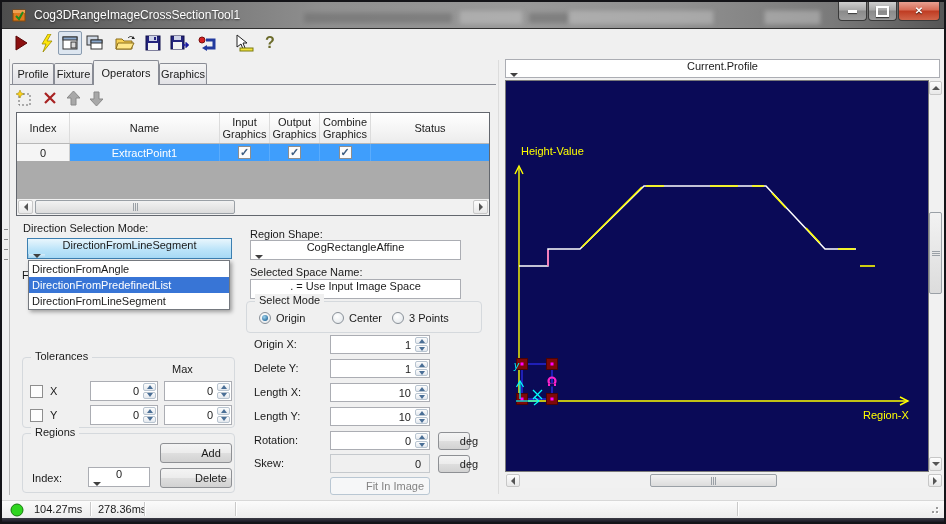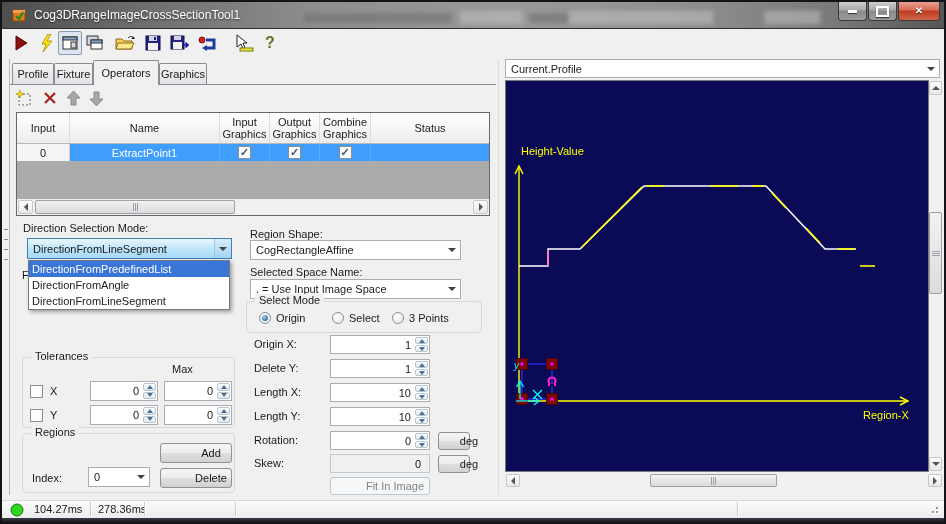--- a/index.html
+++ b/index.html
@@ -55,21 +55,21 @@
   .sc-thumb{position:absolute;background:linear-gradient(#f2f2f2,#dcdcdc);border:1px solid #9aa0a6;border-radius:2px;box-sizing:border-box;
       display:flex;align-items:center;justify-content:center;gap:1px;}
   .gripline-v{width:1px;height:8px;background:#9aa0a6;display:inline-block;}
   .gripline-h{height:1px;width:8px;background:#9aa0a6;display:block;margin:1px 0;}
   .tri{width:0;height:0;display:inline-block;}
   .tri.l{border-top:4px solid transparent;border-bottom:4px solid transparent;border-right:4px solid #555;}
   .tri.r{border-top:4px solid transparent;border-bottom:4px solid transparent;border-left:4px solid #555;}
   .tri.u{border-left:4px solid transparent;border-right:4px solid transparent;border-bottom:4px solid #555;}
   .tri.d{border-left:4px solid transparent;border-right:4px solid transparent;border-top:4px solid #555;}
   
-  .combo{position:absolute;background:#fff;border:1px solid #abadb3;box-sizing:border-box;display:flex;align-items:center;}
+  .combo{position:absolute;background:#fff;border:1px solid #abadb3;box-sizing:border-box;display:flex;align-items:center;flex-direction:column;}
   .combo .ctext{flex:1;padding:0 5px;white-space:nowrap;overflow:hidden;}
   .combo .carr{width:16px;align-self:stretch;display:flex;align-items:center;justify-content:center;}
   .combo.hot{border:1px solid #3c7fb1;background:linear-gradient(#e9f6fd,#bce4f9 55%,#a7d9f5);}
   .combo.hot .carr{background:linear-gradient(#d7edfb,#a0d4f0);border-left:1px solid #9cc7e0;}
   .dd{width:0;height:0;border-left:4px solid transparent;border-right:4px solid transparent;border-top:4px solid #404040;}
   .popup{position:absolute;background:#fff;border:1px solid #75797f;box-shadow:2px 2px 4px rgba(0,0,0,.35);z-index:30;box-sizing:border-box;}
   .popup .pi{height:16px;display:flex;align-items:center;padding:0 3px;white-space:nowrap;}
   .popup .pi.hl{background:#3875d6;color:#fff;}
   
   .group{position:absolute;border:1px solid #d5d9dd;border-radius:4px;box-sizing:border-box;}
@@ -239,21 +239,21 @@
       </svg>
   </div>
   <div class="mini-tb" style="left:84px;">
     <svg width="13" height="15">
         <polygon points="6.5,15 13,8 9,8 9,1 4,1 4,8 0,8" fill="#a8a8a8" stroke="#8a8a8a"></polygon>
       </svg>
   </div>
 
   <div class="abs optable">
     <div class="hdr">
-      <div class="hc" style="width:53px;">Input</div>
+      <div class="hc" style="width:53px;">Index</div>
       <div class="hc" style="width:150px;">Name</div>
       <div class="hc" style="width:50px;">Input Graphics</div>
       <div class="hc" style="width:50px;">Output Graphics</div>
       <div class="hc" style="width:51px;">Combine Graphics</div>
       <div class="hc" style="width:118px;border-right:none;">Status</div>
     </div>
     <div class="row">
       <div class="rc idx" style="width:53px;">0</div>
       <div class="rc" style="width:150px;">ExtractPoint1</div>
       <div class="rc" style="width:50px;">
@@ -291,22 +291,22 @@
 
   <span class="abs lbl" style="left:21px;top:220px;">Direction Selection Mode:</span>
   <div class="combo hot" style="left:25px;top:236px;width:205px;height:21px;">
     <span class="ctext">DirectionFromLineSegment</span>
     <span class="carr">
         <span class="dd"></span>
       </span>
   </div>
   <span class="abs lbl" style="left:20px;top:267px;">F</span>
   <div class="popup" style="left:26px;top:258px;width:202px;">
+    <div class="pi">DirectionFromAngle</div>
     <div class="pi hl">DirectionFromPredefinedList</div>
-    <div class="pi">DirectionFromAngle</div>
     <div class="pi">DirectionFromLineSegment</div>
   </div>
 
   <div class="group" style="left:20px;top:355px;width:213px;height:71px;">
     <span class="gtitle">Tolerances</span>
   </div>
   <span class="abs lbl" style="left:95px;top:361px;margin-top:20px;">Min</span>
   <span class="abs lbl" style="left:170px;top:361px;">Max</span>
   <span class="tolcb abs" style="left:28px;top:383px;"></span>
   <span class="abs lbl" style="left:48px;top:383px;">X</span>
@@ -388,21 +388,21 @@
         <span class="dd"></span>
       </span>
   </div>
 
   <div class="group" style="left:244px;top:299px;width:236px;height:32px;">
     <span class="gtitle">Select Mode</span>
   </div>
   <span class="radio sel abs" style="left:257px;top:310px;"></span>
   <span class="abs lbl" style="left:274px;top:310px;">Origin</span>
   <span class="radio abs" style="left:330px;top:310px;"></span>
-  <span class="abs lbl" style="left:347px;top:310px;">Select</span>
+  <span class="abs lbl" style="left:347px;top:310px;">Center</span>
   <span class="radio abs" style="left:390px;top:310px;"></span>
   <span class="abs lbl" style="left:407px;top:310px;">3 Points</span>
 
   <span class="abs lbl" style="left:252px;top:336px;">Origin X:</span>
   <div class="spinf" style="left:328px;top:333px;width:100px;height:19px;">
     <span class="sval">1</span>
     <span class="sbtns">
         <span class="sb">
           <span class="t up"></span>
         </span>

